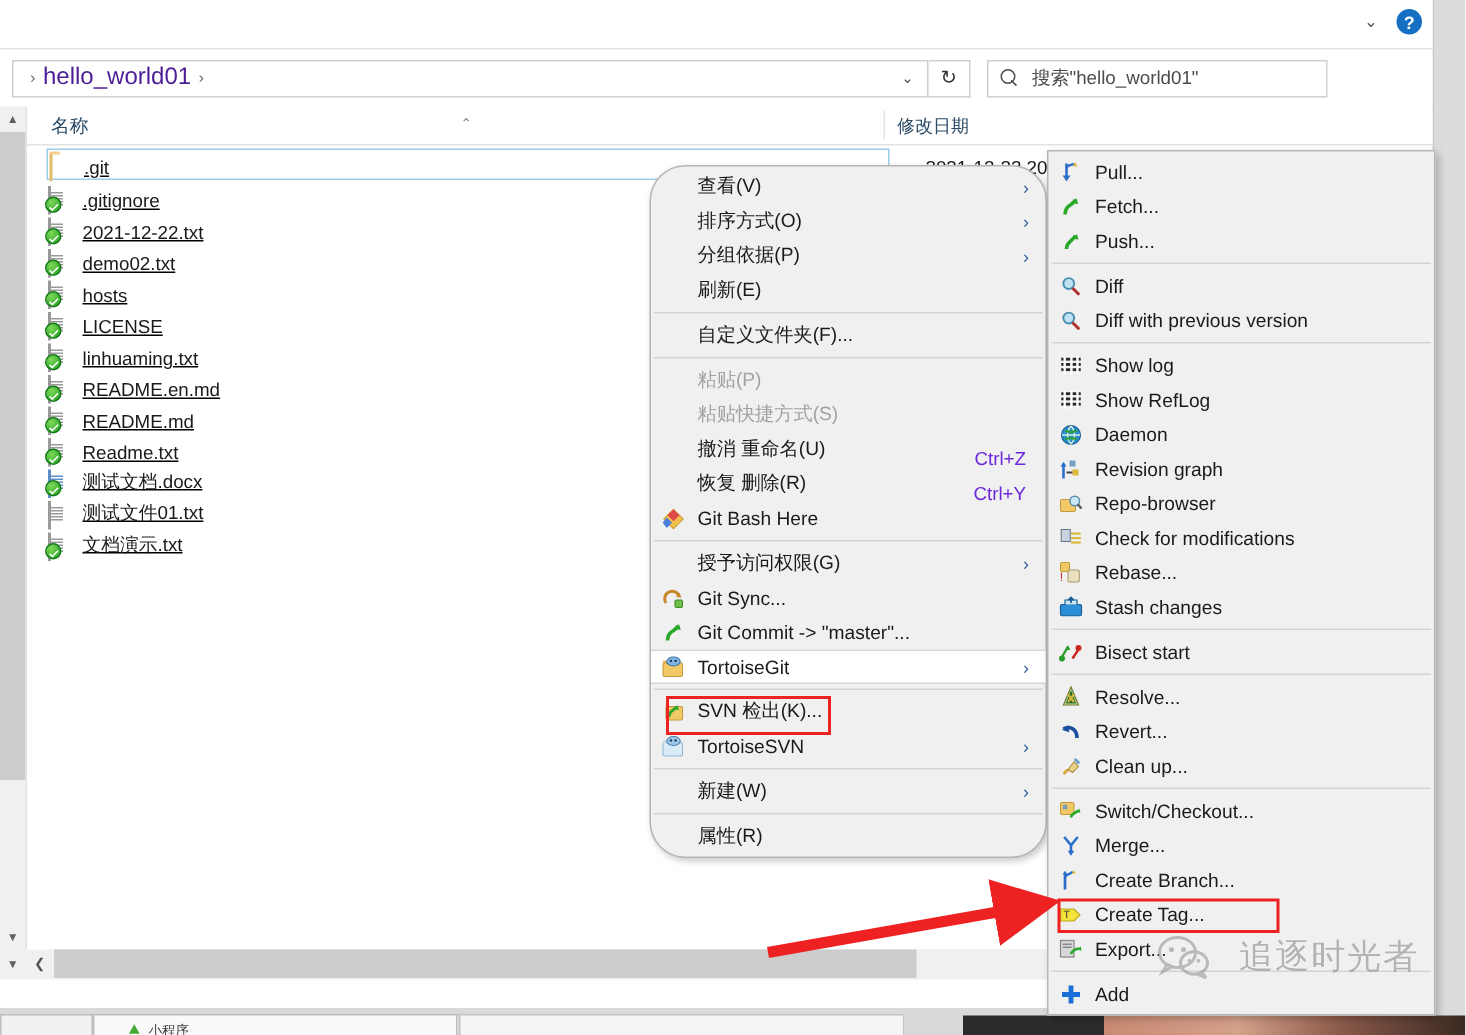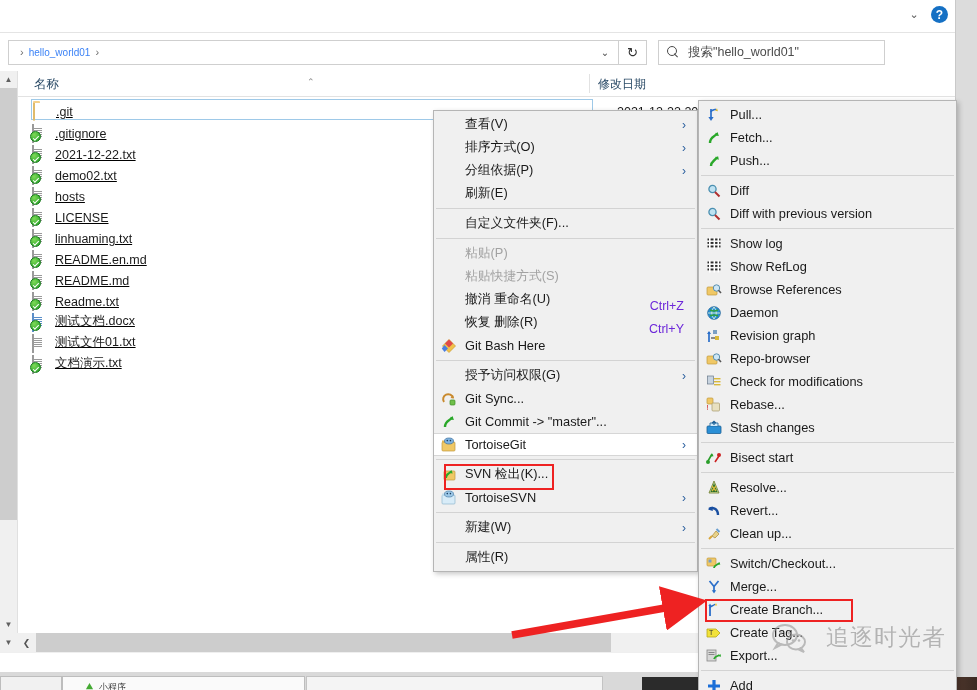--- a/index.html
+++ b/index.html
@@ -69,21 +69,21 @@
     background: #ffffff;
     display: flex; align-items: center;
     padding-left: 6px;
     position: relative;
   }
   .crumb-sep {
     color: #6d6d6d; font-size: 11px; padding: 0 5px;
     user-select: none;
   }
   .crumb-text {
-    font-size: 10px; color: #3b82f6;
+    font-size: 16px; color: #4c1d95;
   }
   .address-dropdown {
     position: absolute; right: 0; top: 0;
     width: 26px; height: 23px;
     display: flex; align-items: center; justify-content: center;
     font-size: 10px; color: #4d4d4d;
     cursor: pointer;
   }
   .refresh-btn {
     flex: 0 0 auto;
@@ -318,21 +318,21 @@
 
   
   .ctxmenu {
     position: absolute;
     background: #f0f0f0;
     border: 1px solid #b5b5b5;
     box-shadow: 2px 2px 5px rgba(0,0,0,0.22);
     padding: 2px 0;
     z-index: 50;
   }
-  #ctx-main { left: 433px; top: 110px; width: 265px; }
+  #ctx-main { left: 433px; top: 110px; width: 265px; border-radius: 24px; }
   #ctx-sub  { left: 698px; top: 100px; width: 259px; }
 
   .mi {
     position: relative;
     height: 23px;
     display: flex; align-items: center;
     padding-left: 31px;
     font-size: 12.8px;
     color: #1a1a1a;
     cursor: default;
@@ -695,28 +695,20 @@
       <div class="mi">
         <span class="mi-icon"><svg width="16" height="16" viewBox="0 0 16 16">
             <rect x="1.5" y="2.5" width="13" height="1.9" fill="#2b2b2b"></rect>
             <rect x="1.5" y="6" width="13" height="1.9" fill="#2b2b2b"></rect>
             <rect x="1.5" y="9.5" width="13" height="1.9" fill="#2b2b2b"></rect>
             <rect x="3" y="1.5" width="1.6" height="12" fill="#fff"></rect>
             <rect x="7.5" y="1.5" width="1.6" height="12" fill="#fff"></rect>
             <rect x="11.5" y="1.5" width="1.6" height="12" fill="#fff"></rect>
           </svg></span>
         <span class="mi-label">Show RefLog</span>
-      </div>
-      <div class="mi">
-        <span class="mi-icon"><svg width="16" height="16" viewBox="0 0 16 16">
-            <rect x="1" y="5" width="10" height="8" rx="1" fill="#f0c866" stroke="#c09a3c" stroke-width=".7"></rect>
-            <circle cx="10.5" cy="6" r="3.2" fill="#cde6f5" stroke="#5a8fae" stroke-width="1"></circle>
-            <line x1="12.5" y1="8.2" x2="15" y2="11" stroke="#555" stroke-width="1.6"></line>
-          </svg></span>
-        <span class="mi-label">Browse References</span>
       </div>
       <div class="mi">
         <span class="mi-icon"><svg width="16" height="16" viewBox="0 0 16 16">
             <circle cx="8" cy="8" r="6.3" fill="#2a8fd6" stroke="#1a5f96" stroke-width=".8"></circle>
             <path d="M2 8 h12 M8 2 a9 9 0 0 1 0 12 a9 9 0 0 1 0 -12" fill="none" stroke="#d8f0d8" stroke-width=".9"></path>
             <path d="M4 5 q4 2 8 0 M4 11 q4 -2 8 0" fill="none" stroke="#2e9e3e" stroke-width="1.6"></path>
           </svg></span>
         <span class="mi-label">Daemon</span>
       </div>
       <div class="mi">

